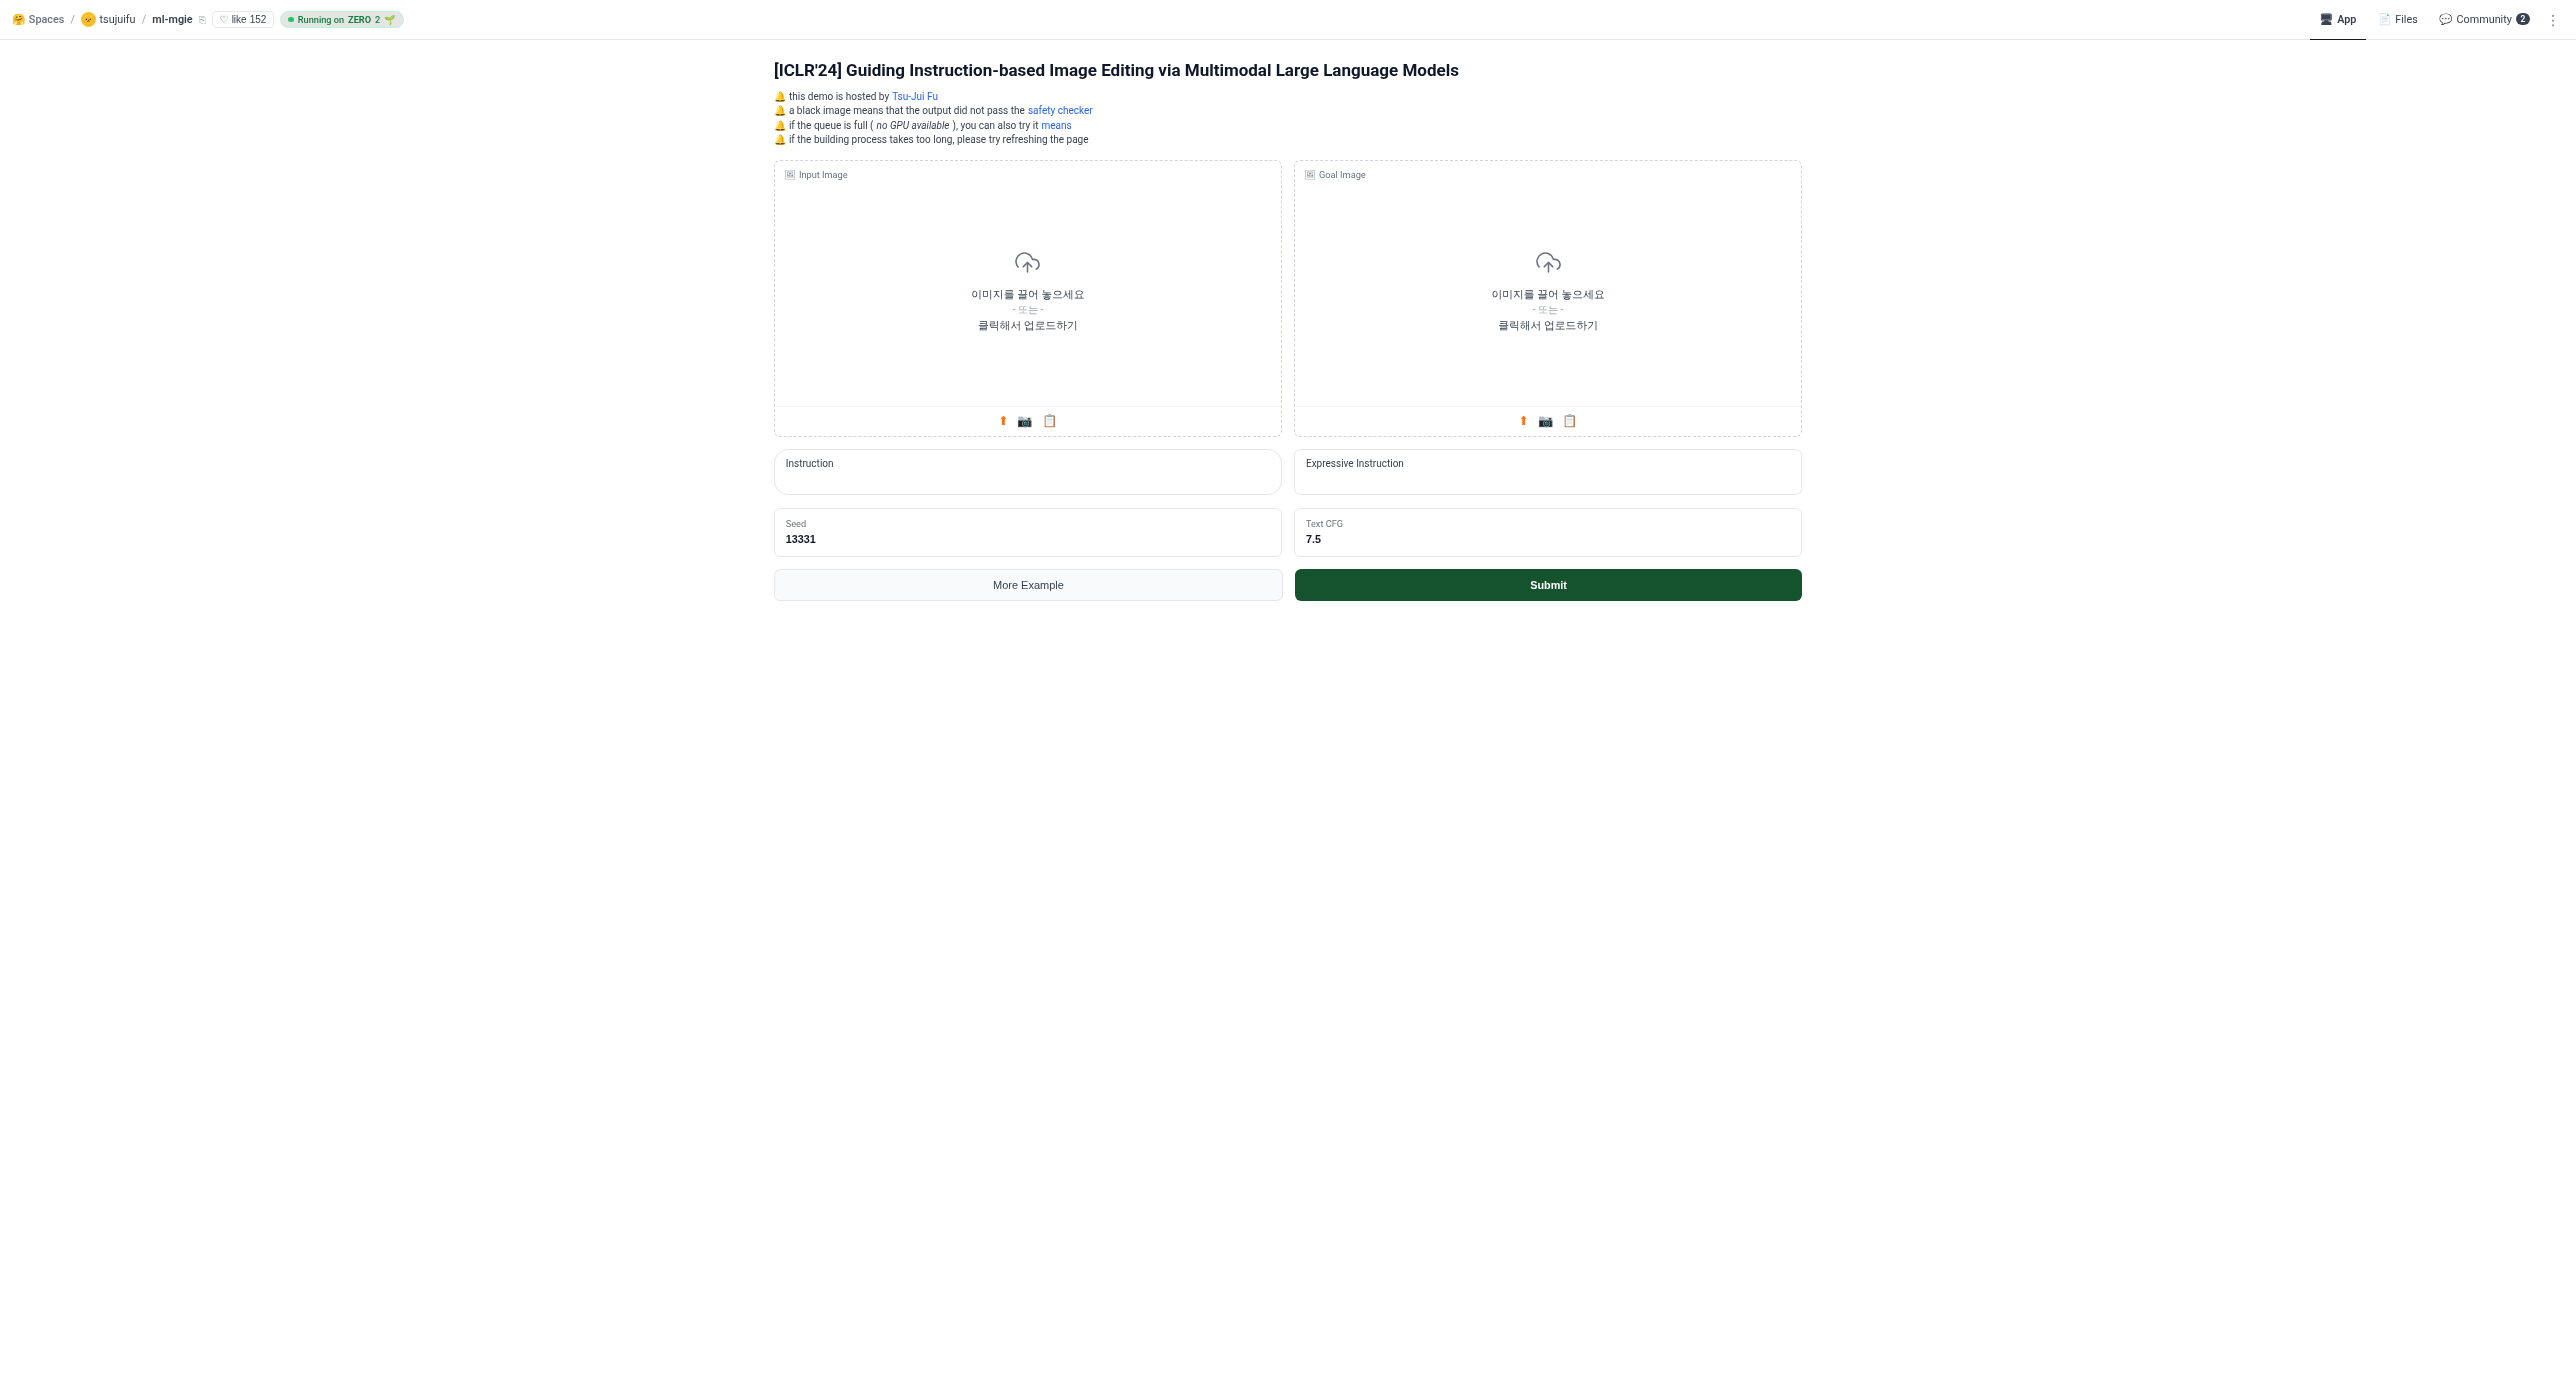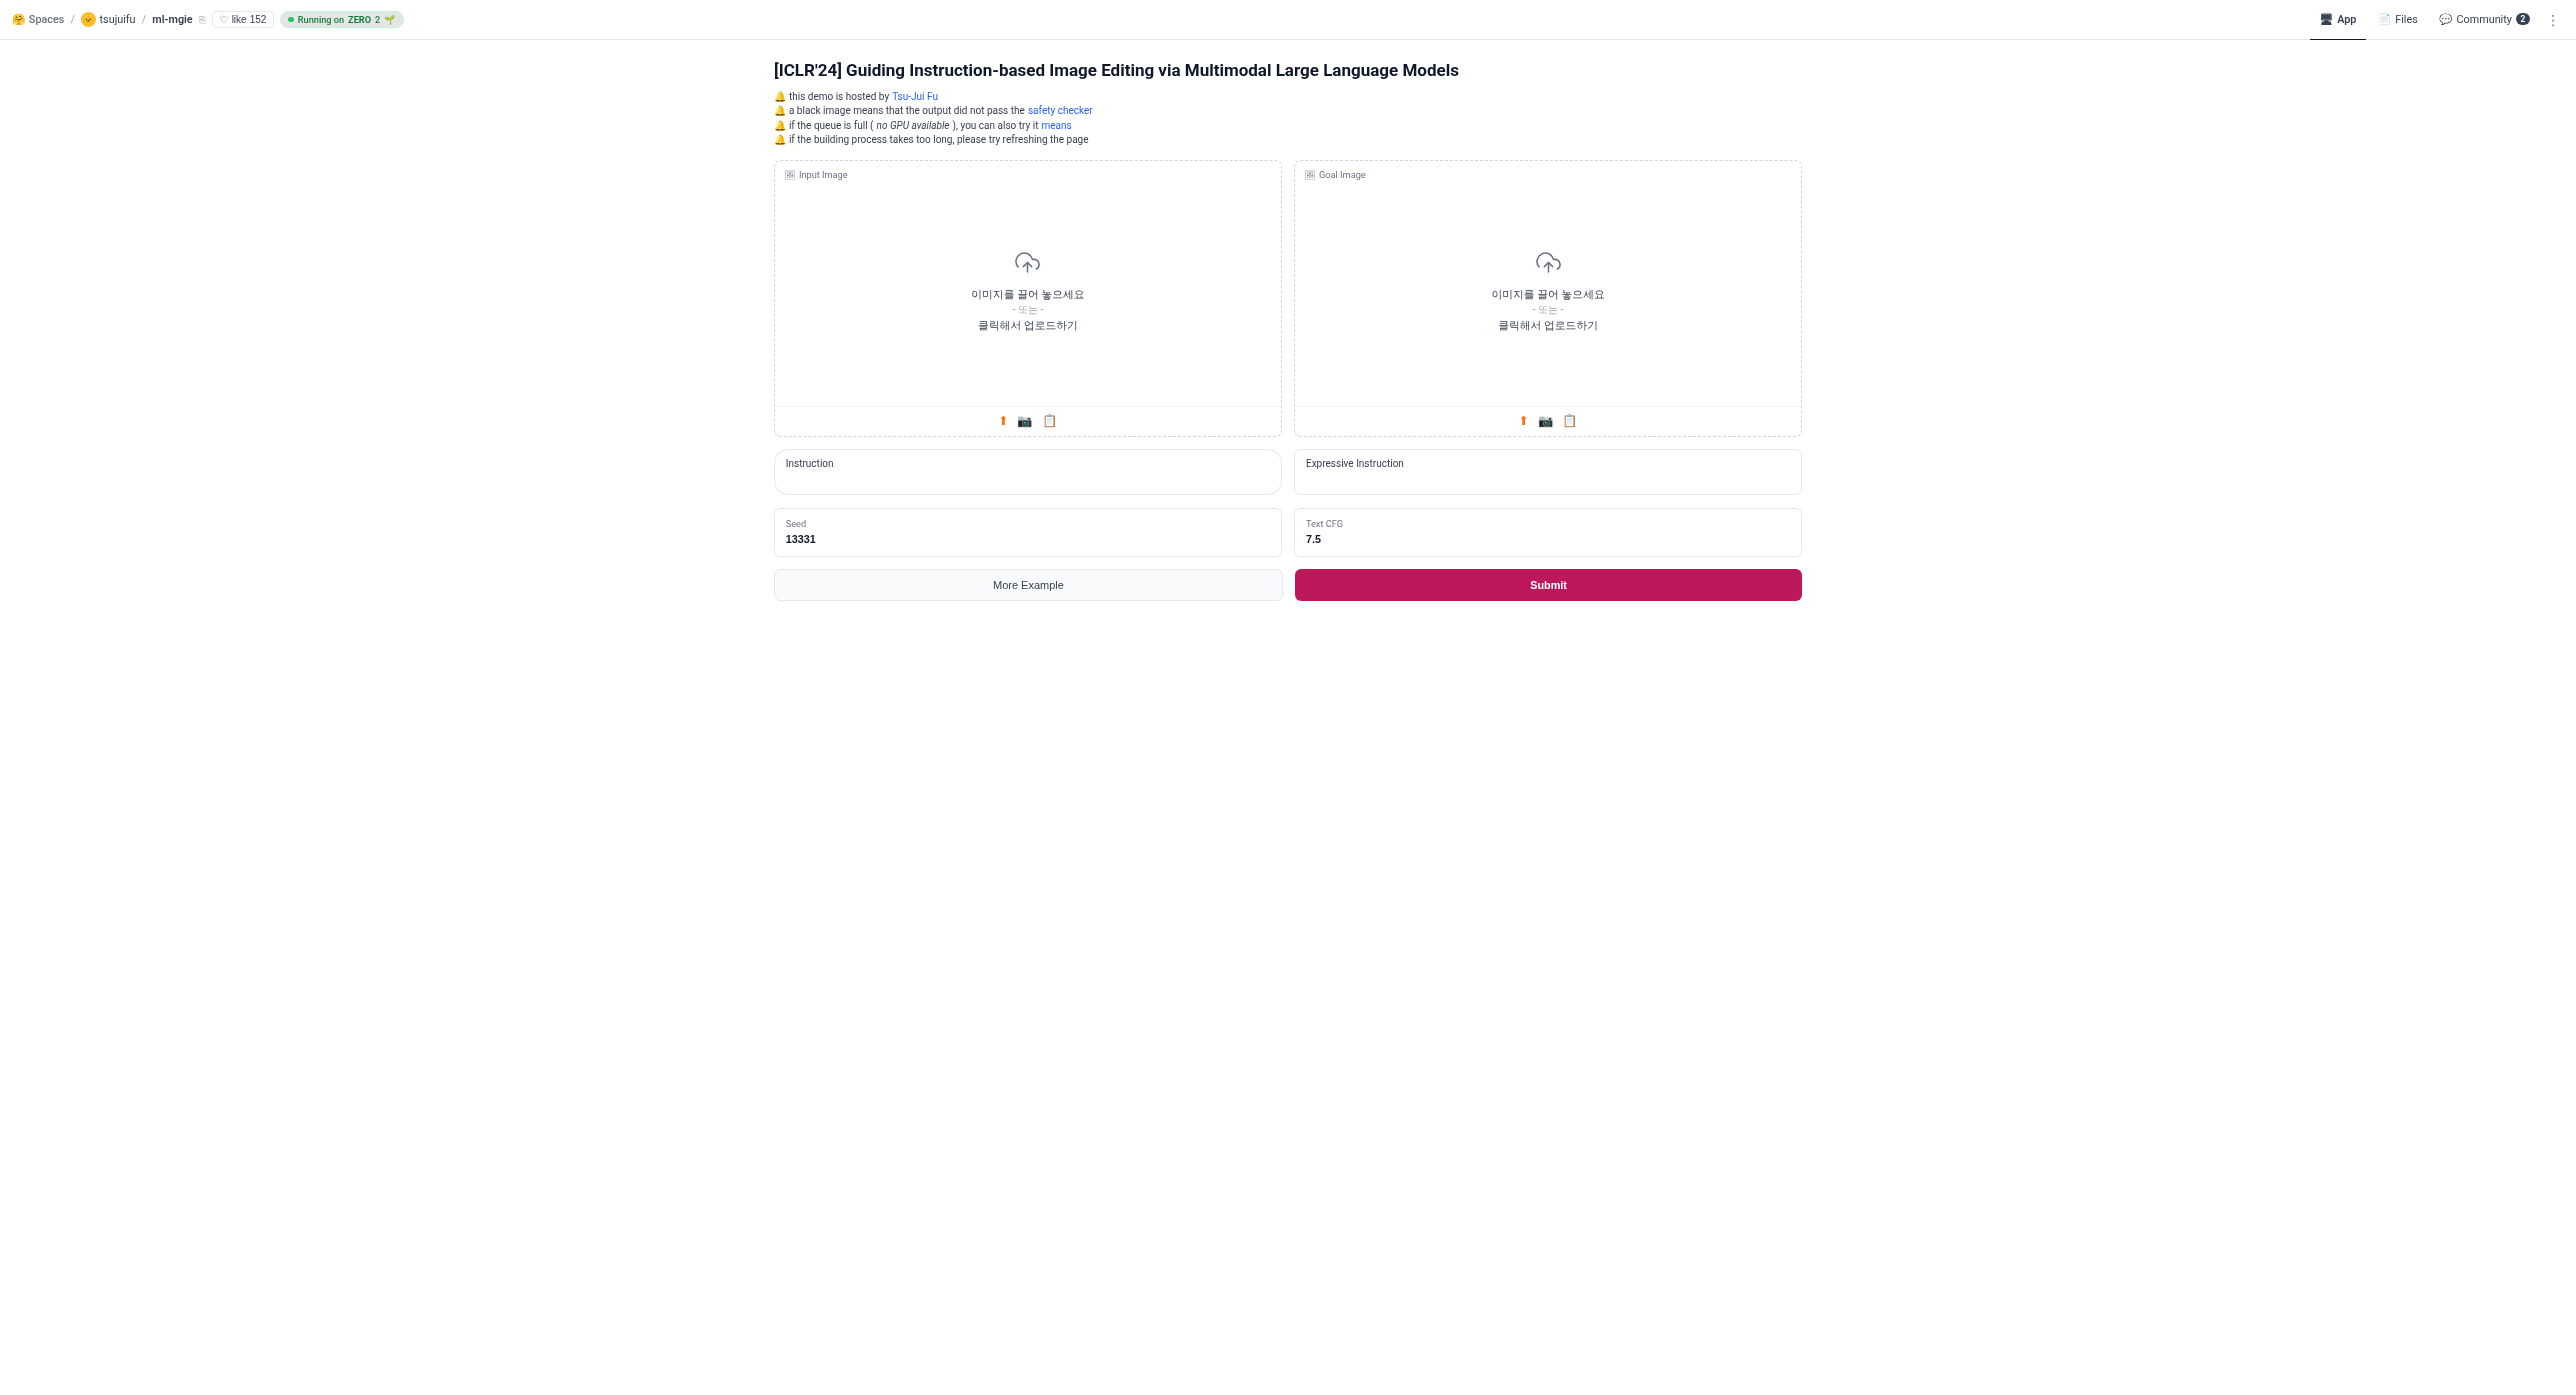--- a/index.html
+++ b/index.html
@@ -133,21 +133,21 @@
       font-weight: 500;
       color: #374151;
       cursor: pointer;
       text-align: center;
     }
     .btn-primary {
       flex: 1;
       padding: 9.2px;
       border: none;
       border-radius: 6.2px;
-      background: #be185d;
+      background: #14532d;
       font-size: 10.8px;
       font-weight: 600;
       color: #fff;
       cursor: pointer;
       text-align: center;
     }
     .user-avatar { width: 15.4px; height: 15.4px; border-radius: 50%; background: #fbbf24; display: inline-flex; align-items: center; justify-content: center; font-size: 8.5px; }
   </style>
 </head>
 <body>

